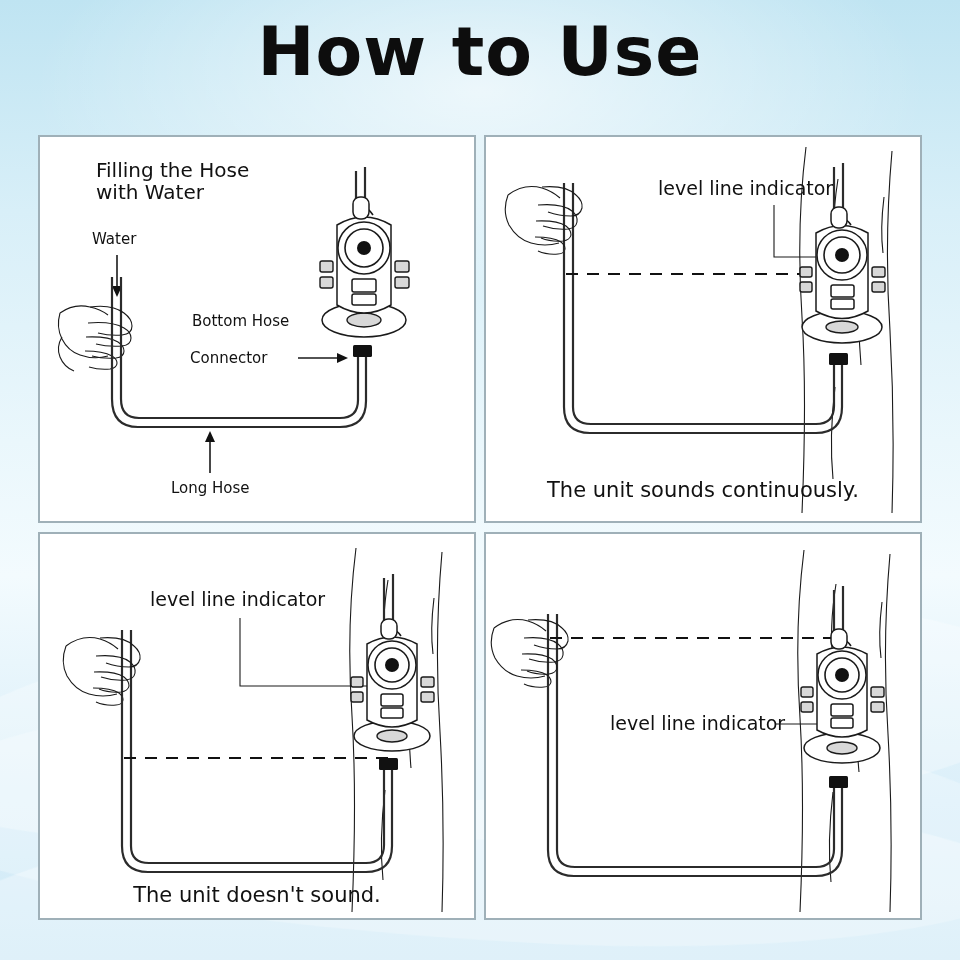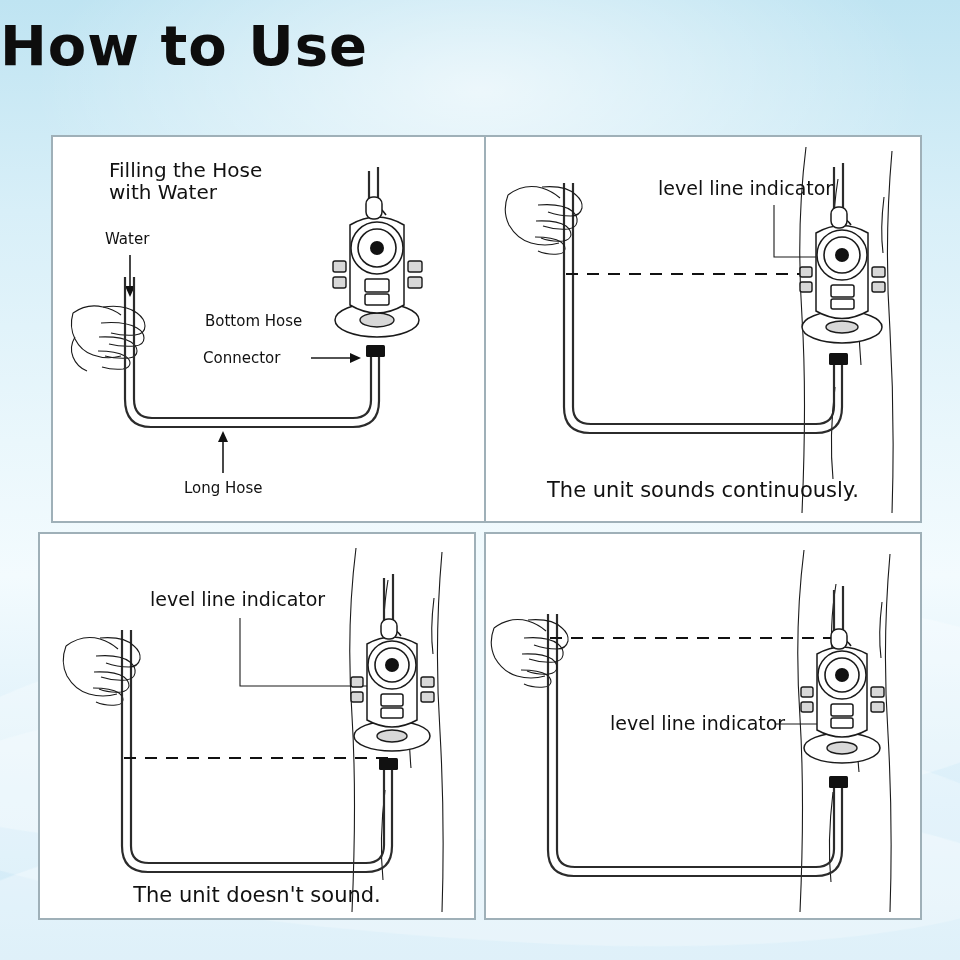--- a/index.html
+++ b/index.html
@@ -40,36 +40,37 @@
     height: 420px;
     transform: translateX(-50%);
     background: radial-gradient(ellipse at center, rgba(255,255,255,0.65) 0%, rgba(255,255,255,0) 70%);
   }
 
   #title {
     position: absolute;
     top: 18px;
     left: 0;
     width: 960px;
+    text-align: center;
     font-family: "DejaVu Sans", sans-serif;
     font-weight: bold;
-    font-size: 56px;
+    font-size: 68px;
     letter-spacing: 1px;
     color: #0d0d0d;
     line-height: 1;
   }
 
   .panel {
     position: absolute;
     background: #ffffff;
     border: 2px solid #9fb0b8;
     box-sizing: border-box;
     overflow: hidden;
   }
-  #panel1 { left: 51px;  top: 135px; width: 438px; height: 388px; }
+  #panel1 { left: 38px;  top: 135px; width: 438px; height: 388px; }
   #panel2 { left: 484px; top: 135px; width: 438px; height: 388px; }
   #panel3 { left: 38px;  top: 532px; width: 438px; height: 388px; }
   #panel4 { left: 484px; top: 532px; width: 438px; height: 388px; }
 
   .panel svg { display: block; width: 100%; height: 100%; }
 
   .lbl {
     font-family: "DejaVu Sans", sans-serif;
     fill: #111;
     font-size: 15px;

